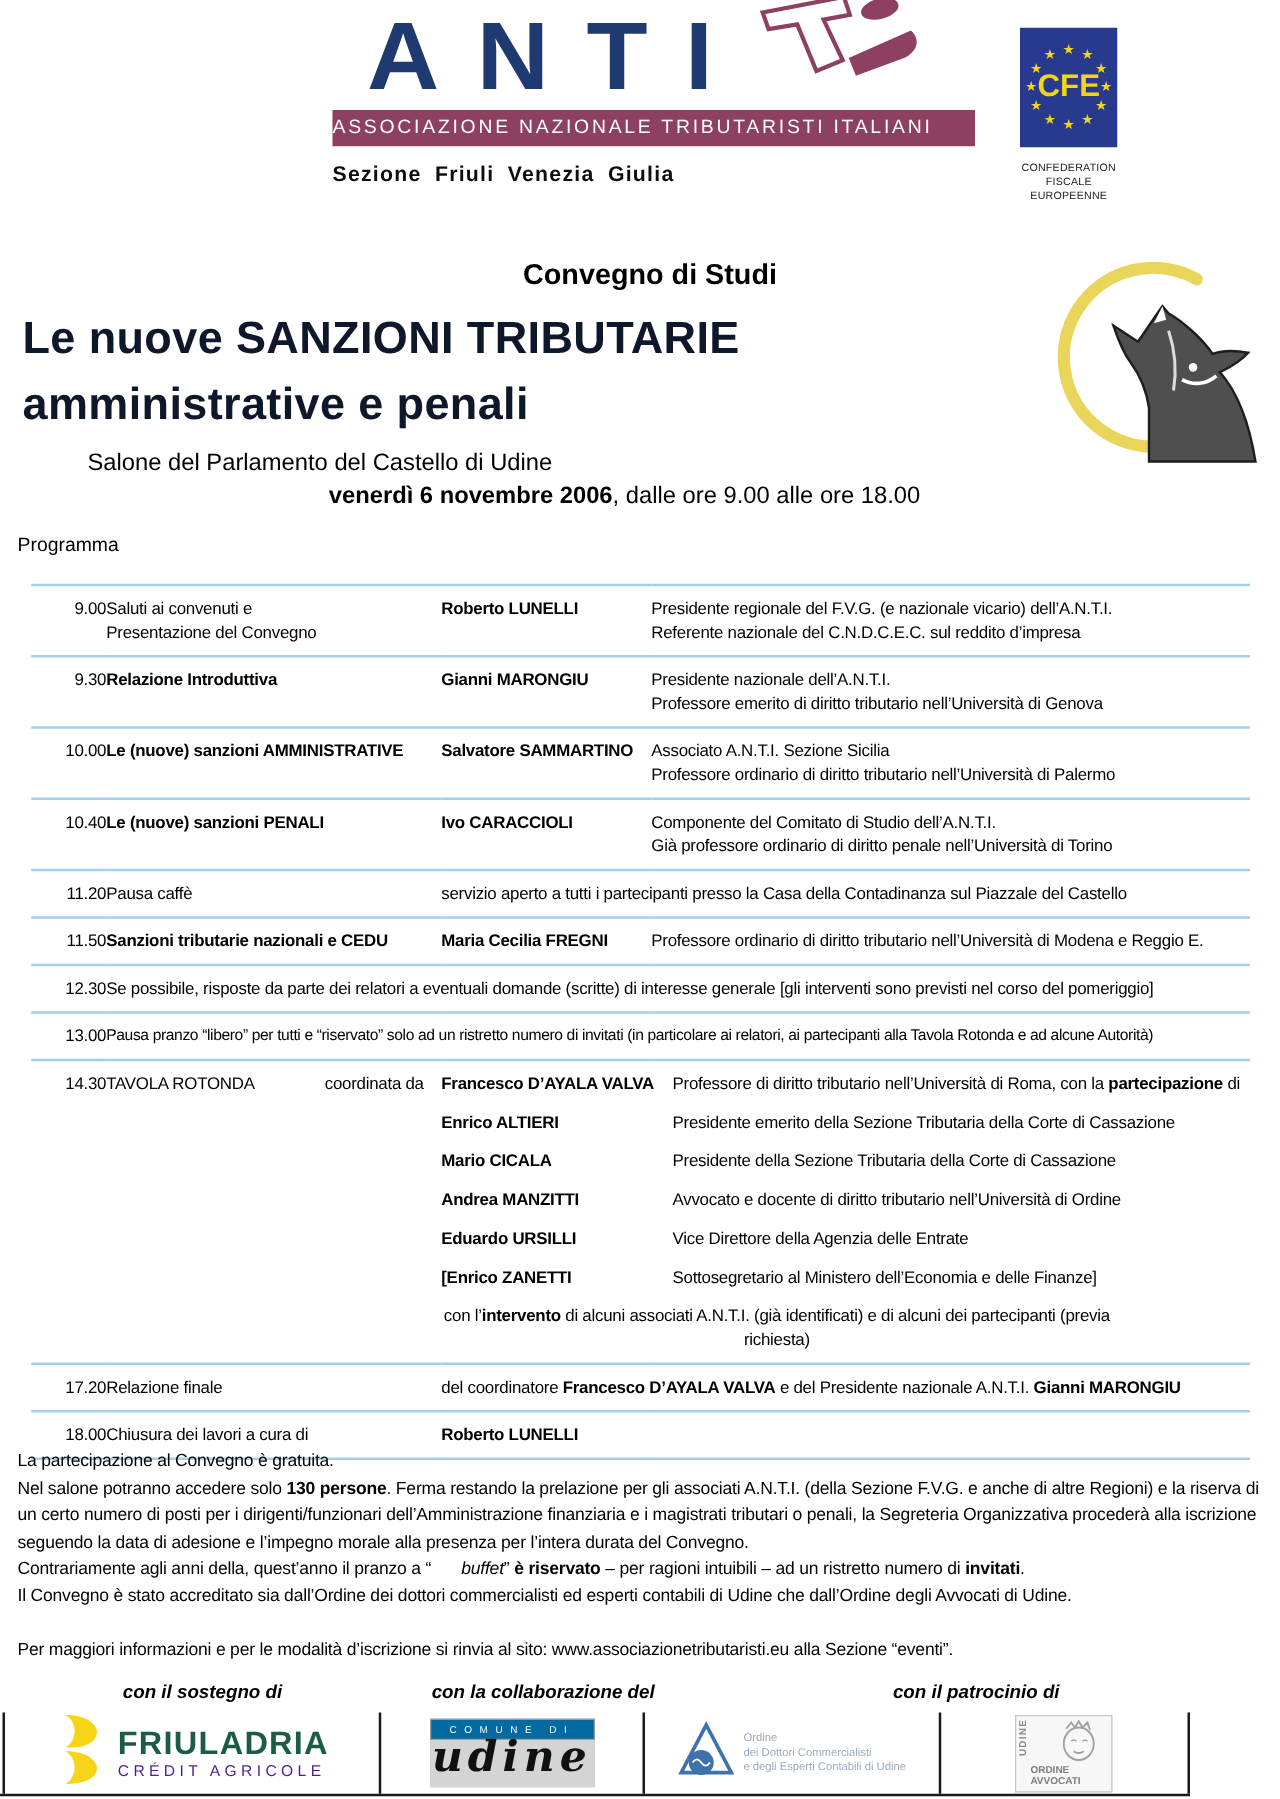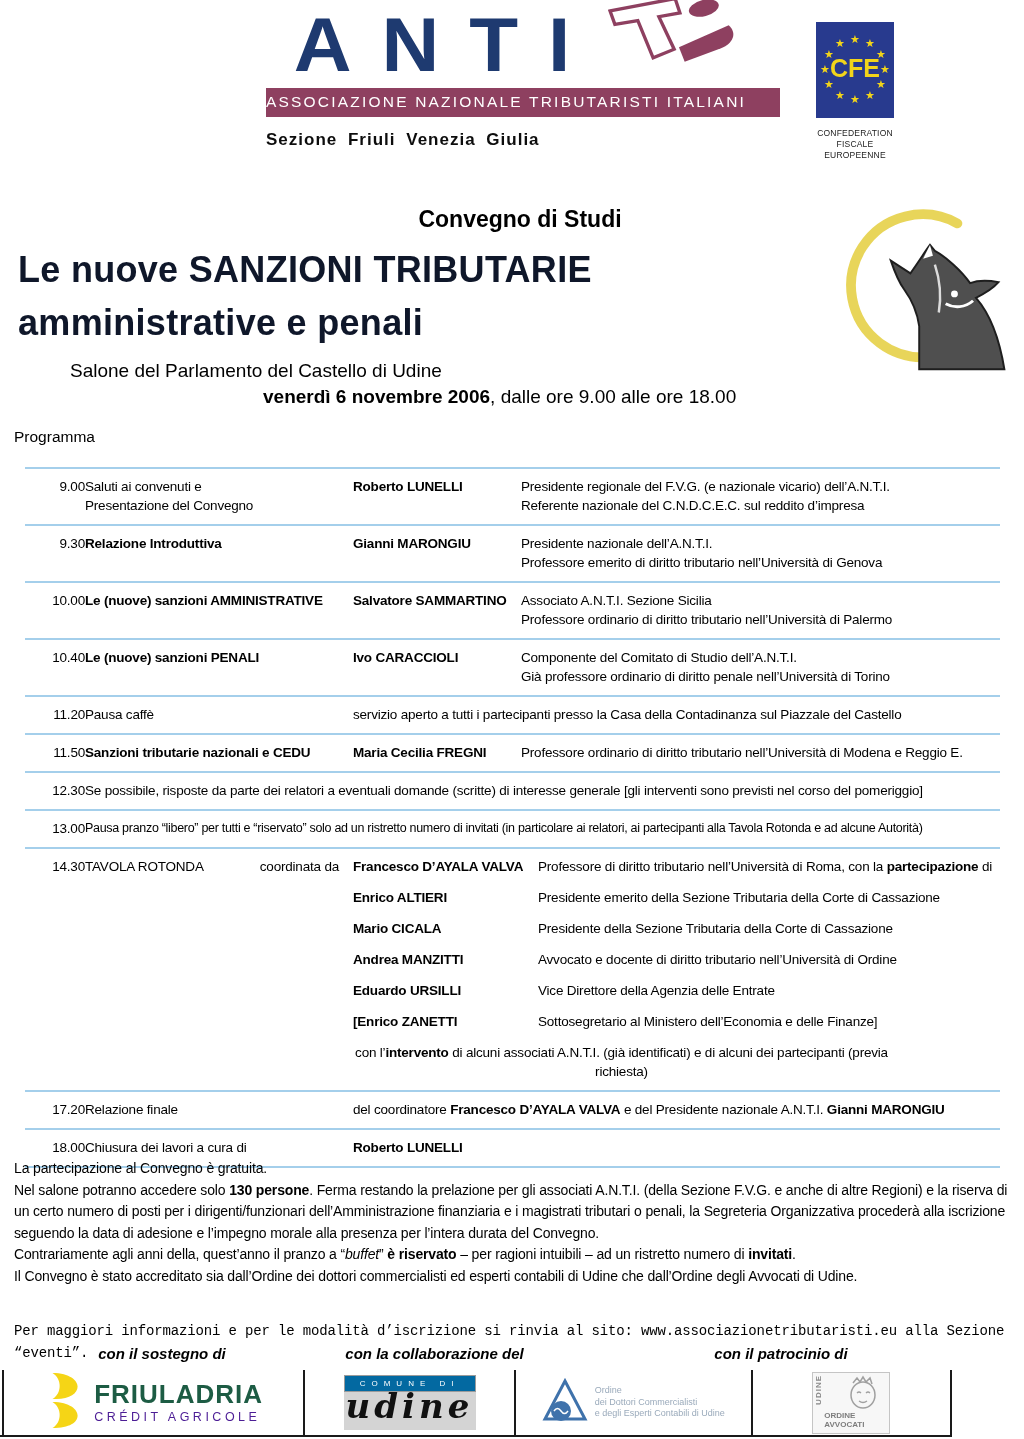--- a/index.html
+++ b/index.html
@@ -1,18 +1,18 @@
 <!DOCTYPE html>
 <html><head>
 <meta charset="utf-8">
 <style>
   html,body{margin:0;padding:0;background:#fff;}
   .page{position:relative;width:1024px;height:1439px;background:#fff;overflow:hidden;
         font-family:"Liberation Sans",sans-serif;color:#000;}
-  .b{font-weight:bold;} .i{font-style:italic;}
+  .b{font-weight:bold;} .i{font-style:italic;margin-left:24px;}
   .prelines{white-space:pre-line;}
 
   
   .anti-block{position:absolute;left:266px;top:2px;width:514px;text-align:left;}
   .anti-row{display:flex;align-items:flex-end;justify-content:center;height:78px;}
   .anti-wordmark{font-size:80px;font-weight:bold;color:#1e3a70;letter-spacing:30px;
                  line-height:70px;transform:scaleY(.96);margin-right:-18px;}
   .anti-banner{margin-top:8px;background:#8e4060;color:#fff;font-size:15.5px;
                letter-spacing:2.2px;padding:5px 0 6px;white-space:nowrap;}
   .section-line{margin-top:13px;font-weight:bold;font-size:17px;letter-spacing:1px;
@@ -42,21 +42,21 @@
   td.small-row{font-size:12.5px;letter-spacing:-.3px;}
   .topic-flex{display:flex;justify-content:space-between;padding-right:14px;}
   .rt-grid{display:grid;grid-template-columns:185px 1fr;row-gap:12px;}
   .rt-name{font-weight:bold;}
   .rt-intervento{margin-top:12px;text-align:center;padding-right:110px;}
 
   
   .notes{position:absolute;top:1158px;left:14px;width:1000px;font-size:14px;
          line-height:21.5px;letter-spacing:-.15px;}
   .notes p{margin:0;}
-  .notes p.gap{margin-top:34px;font-family:Liberation Mono, monospace;}
+  .notes p.gap{margin-top:22px;}
 
   
   .sponsors{position:absolute;left:0;top:1345px;width:1024px;height:92px;}
   .sp-label{position:absolute;top:0;font-weight:bold;font-style:italic;font-size:15px;
             text-align:center;}
   .sp-label.support{left:2px;width:320px;}
   .sp-label.collab{left:322px;width:225px;}
   .sp-label.patron{left:547px;width:468px;}
   .logo-row{position:absolute;top:25px;bottom:0;left:0;display:flex;
             border-bottom:2px solid #1a1a1a;width:952px;box-sizing:border-box;}

